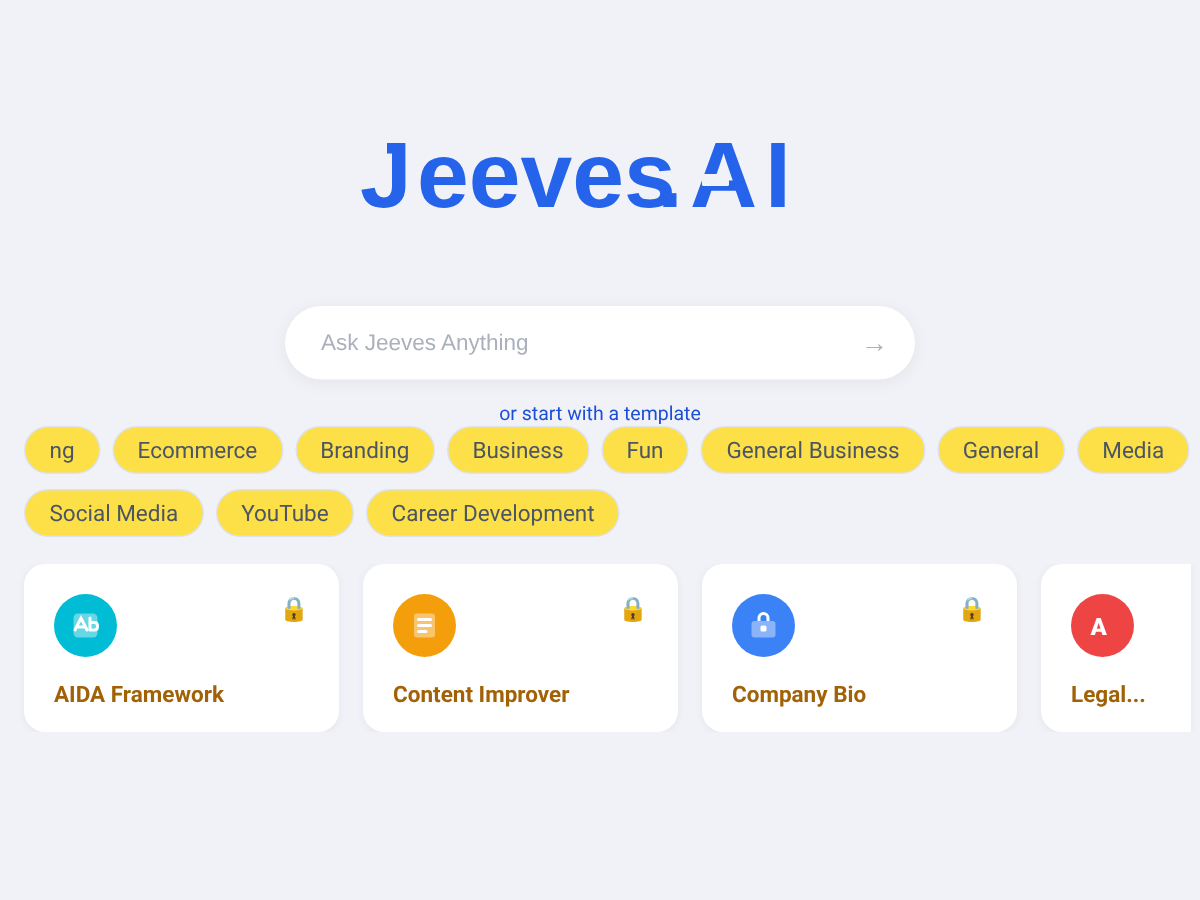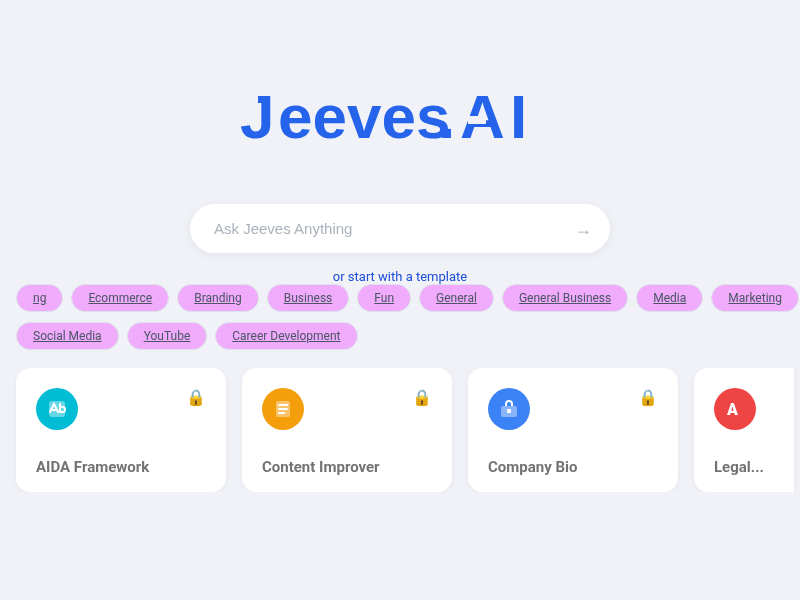--- a/index.html
+++ b/index.html
@@ -77,27 +77,26 @@
       display: flex;
       flex-wrap: nowrap;
       gap: 8px;
       padding: 0 16px;
     }
 
     .tag-chip {
       padding: 6px 16px;
       border: 1.5px solid #dde1ea;
       border-radius: 50px;
-      background: #f0abfc;
-      font-size: 12px;
+      background: #fde047;
+      font-size: 15px;
       color: #4b5563;
       cursor: pointer;
       white-space: nowrap;
       transition: background 0.15s;
-      text-decoration: underline;
     }
 
     .cards-section {
       width: 100%;
       display: flex;
       flex-direction: row;
       gap: 0;
       padding: 0 16px;
       overflow: hidden;
     }
@@ -133,22 +132,22 @@
     }
 
     .lock-icon {
       color: #cdd3dd;
       font-size: 16px;
     }
 
     .card-title {
       font-size: 15px;
       font-weight: 700;
-      color: #737373;
-      margin-top: 16px;
+      color: #a16207;
+      margin-top: 4px;
     }
 
     .card-last {
       border-radius: 14px 0 0 14px;
       min-width: 100px;
       max-width: 100px;
     }
 
     
     .logo-svg-container {
@@ -187,22 +186,22 @@
   <div class="template-label">or start with a template</div>
 
   <div class="tags-section">
     <div class="tags-row">
 
     <div class="tag-chip">ng</div>
         <div class="tag-chip">Ecommerce</div>
         <div class="tag-chip">Branding</div>
         <div class="tag-chip">Business</div>
         <div class="tag-chip">Fun</div>
+        <div class="tag-chip">General Business</div>
         <div class="tag-chip">General</div>
-        <div class="tag-chip">General Business</div>
         <div class="tag-chip">Media</div>
         <div class="tag-chip">Marketing</div>
       </div>
     <div class="tags-row">
 
     <div class="tag-chip">Social Media</div>
         <div class="tag-chip">YouTube</div>
         <div class="tag-chip">Career Development</div>
       </div>
   </div>

